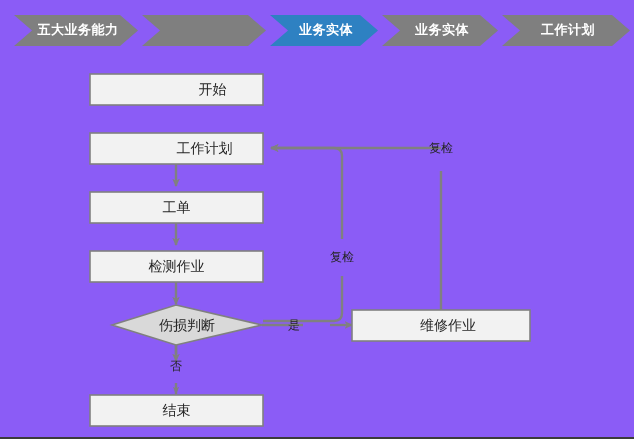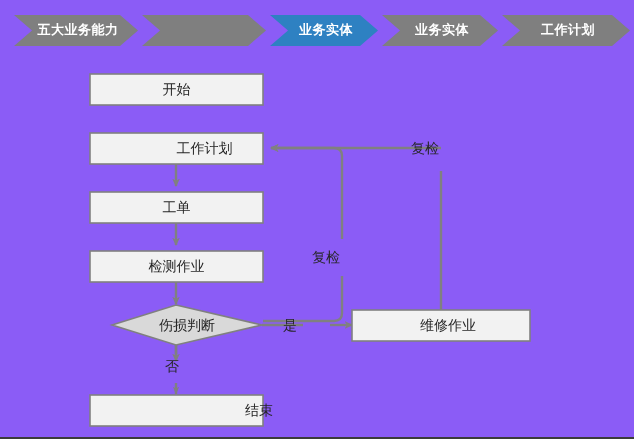--- a/index.html
+++ b/index.html
@@ -50,24 +50,24 @@
     position: absolute;
     font-size: 14px;
     color: #262626;
     white-space: nowrap;
     text-align: center;
     line-height: 16px;
     pointer-events: none;
   }
   .edge-label {
     position: absolute;
-    font-size: 14px;
+    font-size: 12px;
     color: #262626;
     white-space: nowrap;
-    text-align: left;
+    text-align: center;
     line-height: 16px;
     pointer-events: none;
   }
   #frame-border {
     position: absolute;
     left: 0;
     top: 0;
     width: 634px;
     height: 439px;
     box-sizing: border-box;
@@ -137,27 +137,27 @@
       <rect x="90" y="195" width="173" height="31" fill="#f2f2f2" stroke="#808080" stroke-width="1.6"></rect>
 
       <polygon points="176,249 262,269 176,289 112,269" fill="#d9d9d9" stroke="#808080" stroke-width="1.6"></polygon>
 
       <rect x="352" y="254" width="178" height="31" fill="#f2f2f2" stroke="#808080" stroke-width="1.6"></rect>
 
       <rect x="90" y="339" width="173" height="31" fill="#f2f2f2" stroke="#808080" stroke-width="1.6"></rect>
     </svg>
 
     
-    <div class="node-label" style="left:90px; top:25px; width:173px;">开始</div>
+    <div class="node-label" style="left:90px; top:25px; width:173px;padding-left:36px;">开始</div>
     <div class="node-label" style="left:90px; top:84px; width:173px;padding-left:28px;">工作计划</div>
     <div class="node-label" style="left:90px; top:202px; width:173px;">检测作业</div>
     <div class="node-label" style="left:90px; top:143px; width:173px;">工单</div>
     <div class="node-label" style="left:112px; top:261px; width:150px;">伤损判断</div>
     <div class="node-label" style="left:352px; top:261px; width:192px;">维修作业</div>
-    <div class="node-label" style="left:100px; top:346px; width:173px;text-align:right;">结束</div>
+    <div class="node-label" style="left:90px; top:346px; width:173px;">结束</div>
 
     
     <div class="edge-label" style="left:312px; top:193px; width:60px;">复检</div>
     <div class="edge-label" style="left:411px; top:84px; width:60px;">复检</div>
     <div class="edge-label" style="left:283px; top:261px; width:22px;">是</div>
     <div class="edge-label" style="left:165px; top:302px; width:22px;">否</div>
   </div>
 
   <div id="frame-border"></div>
 </div>

